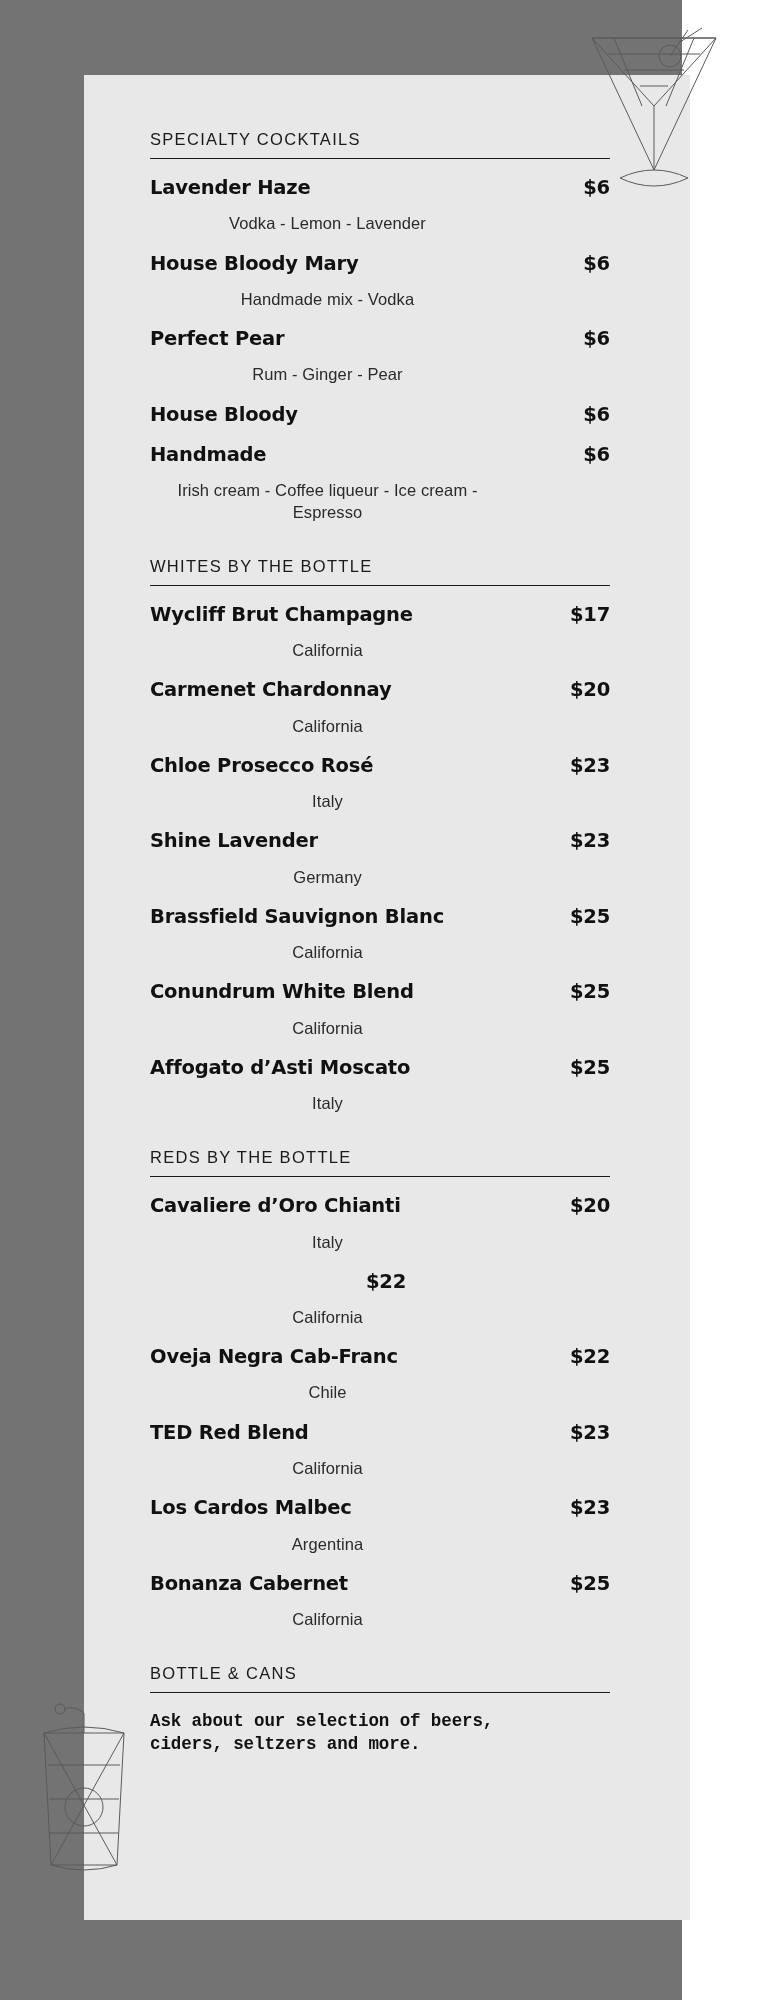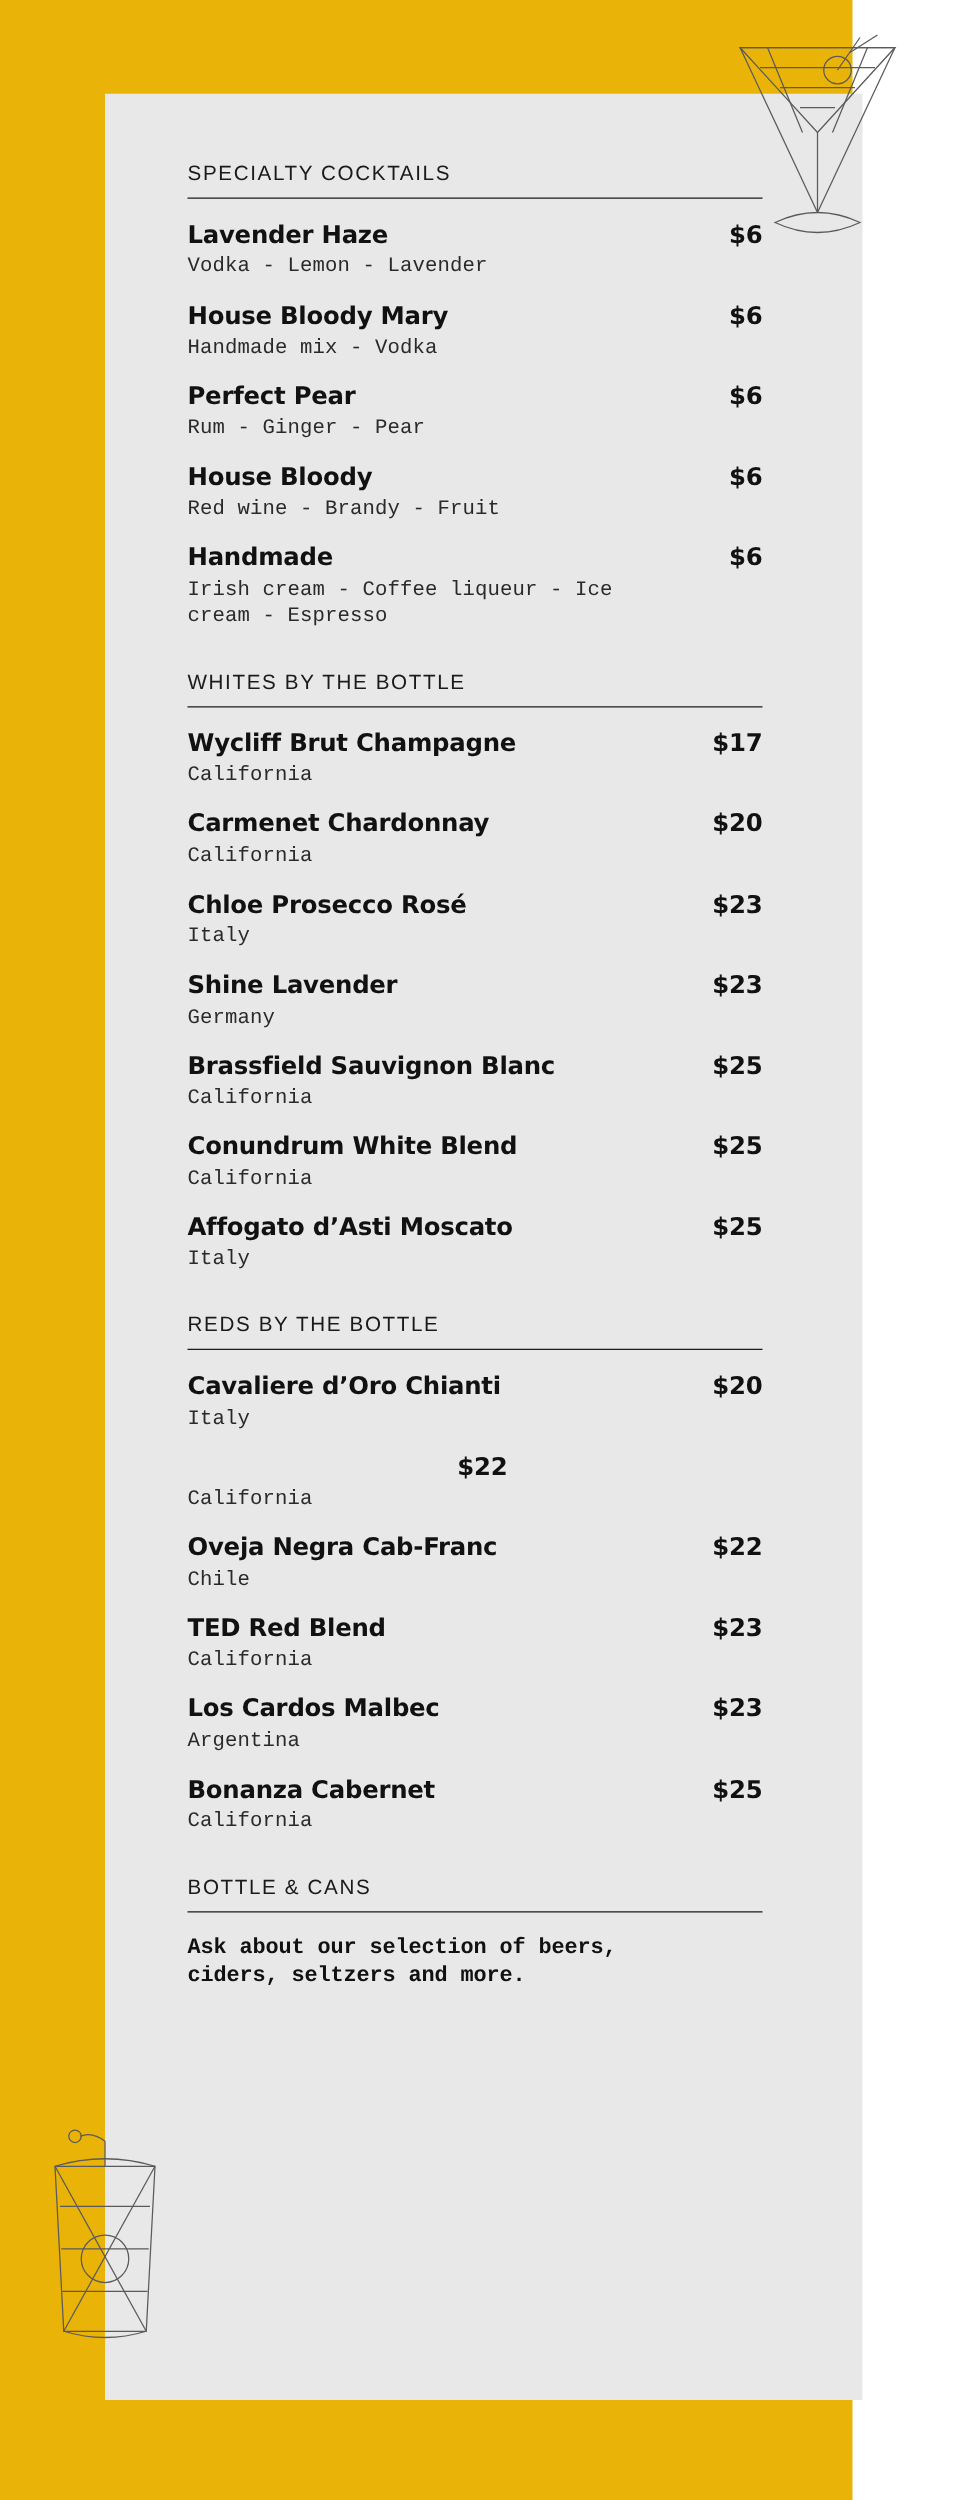--- a/index.html
+++ b/index.html
@@ -13,21 +13,21 @@
     position: relative;
     font-family: "DejaVu Sans", sans-serif;
     overflow: hidden;
   }
 
   .page {
     position: absolute;
     left: 0; top: 0;
     width: 682px;
     height: 2000px;
-    background: #eab308;
+    background: #737373;
   }
 
   
   .panel {
     position: absolute;
     left: 84px;
     top: 75px;
     width: 606px;
     height: 1845px;
     background: #e8e8e8;
@@ -83,27 +83,28 @@
     font-weight: bold;
     font-size: 19.5px;
     color: #111111;
     letter-spacing: -0.2px;
     white-space: nowrap;
     flex: 0 0 auto;
     text-align: right;
     min-width: 52px;
   }
   .item-desc {
-    font-family: Liberation Mono, monospace;
+    font-family: Liberation Sans, sans-serif;
     font-size: 16.5px;
     color: #2a2a2a;
     line-height: 1.28;
-    margin-top: 3px;
+    margin-top: 14px;
     max-width: 355px;
     letter-spacing: 0.1px;
+    text-align: center;
   }
 
   
   .note {
     margin-top: 17px;
     font-family: Liberation Mono, monospace;
     font-weight: bold;
     font-size: 17.5px;
     color: #111111;
     line-height: 1.28;
@@ -185,21 +186,20 @@
           <div class="item-price">$6</div>
         </div>
         <div class="item-desc">Rum - Ginger - Pear</div>
       </div>
 
       <div class="item">
         <div class="item-top">
           <div class="item-name">House Bloody</div>
           <div class="item-price">$6</div>
         </div>
-        <div class="item-desc">Red wine - Brandy - Fruit</div>
       </div>
 
       <div class="item">
         <div class="item-top">
           <div class="item-name">Handmade</div>
           <div class="item-price">$6</div>
         </div>
         <div class="item-desc">Irish cream - Coffee liqueur - Ice cream - Espresso</div>
       </div>
     </div>

